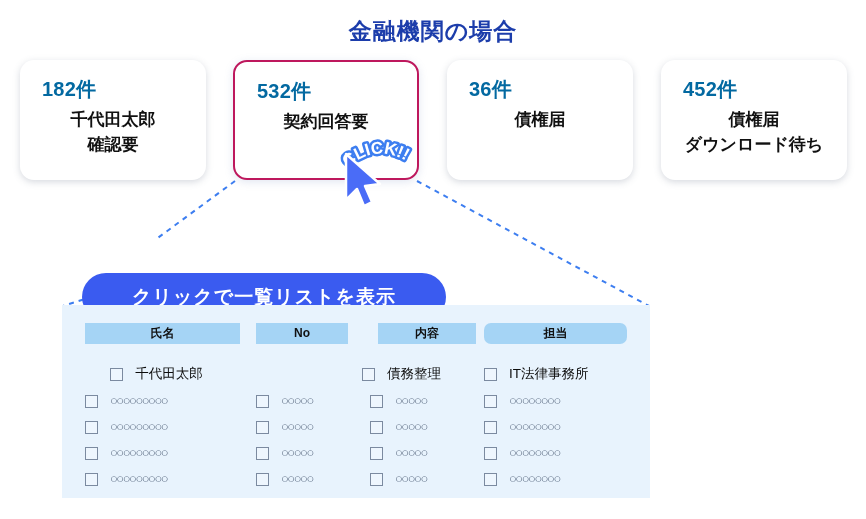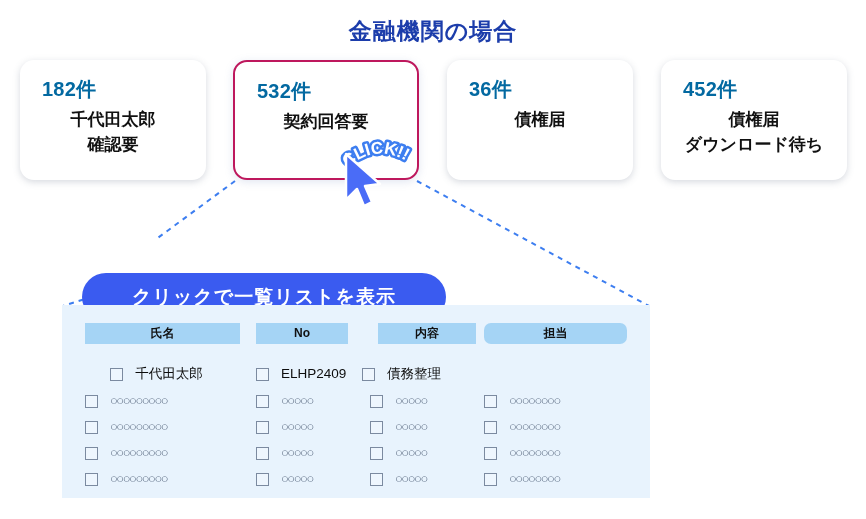--- a/index.html
+++ b/index.html
@@ -253,27 +253,27 @@
       <div class="col-header" style="left:194px; width:92px;">No</div>
       <div class="col-header" style="left:308px; width:98px;margin-left:8px;">内容</div>
       <div class="col-header" style="left:422px; width:143px;border-radius:7px;">担当</div>
     </div>
 
     <div class="row" style="top:58px;">
       <div class="cell" style="left:12px;  width:165px;justify-content:center;">
         <span class="cb"></span>
         <span class="cell-text">千代田太郎</span>
       </div>
-      <div class="cell" style="left:194px; width:110px;">
-        <span class="cb"></span>
-        <span class="cell-text">ELHP2409</span>
-      </div>
       <div class="cell" style="left:300px; width:110px;">
         <span class="cb"></span>
         <span class="cell-text">債務整理</span>
+      </div>
+      <div class="cell" style="left:422px; width:155px;">
+        <span class="cb"></span>
+        <span class="cell-text">IT法律事務所</span>
       </div>
     </div>
 
     <div class="row" style="top:85px;">
       <div class="cell" style="left:23px;  width:165px;">
         <span class="cb"></span>
         <span class="cell-text ph">○○○○○○○○○</span>
       </div>
       <div class="cell" style="left:194px; width:110px;">
         <span class="cb"></span>

